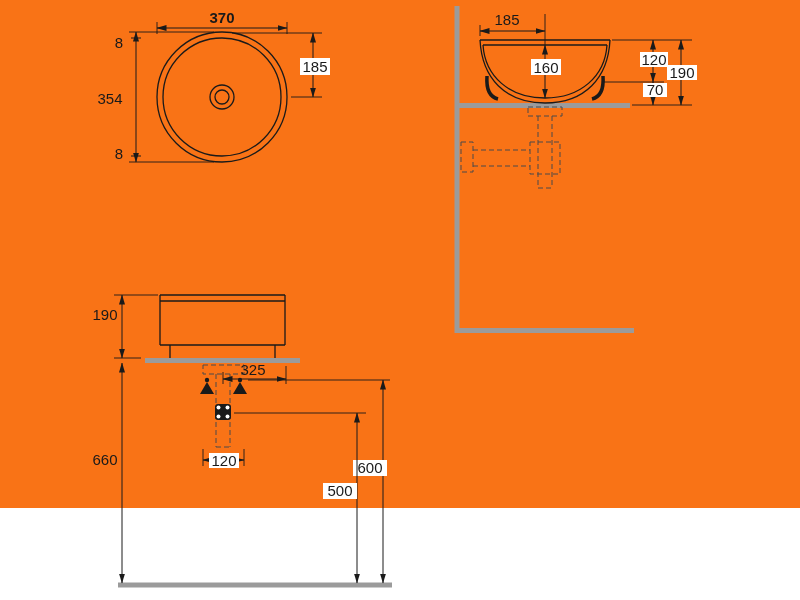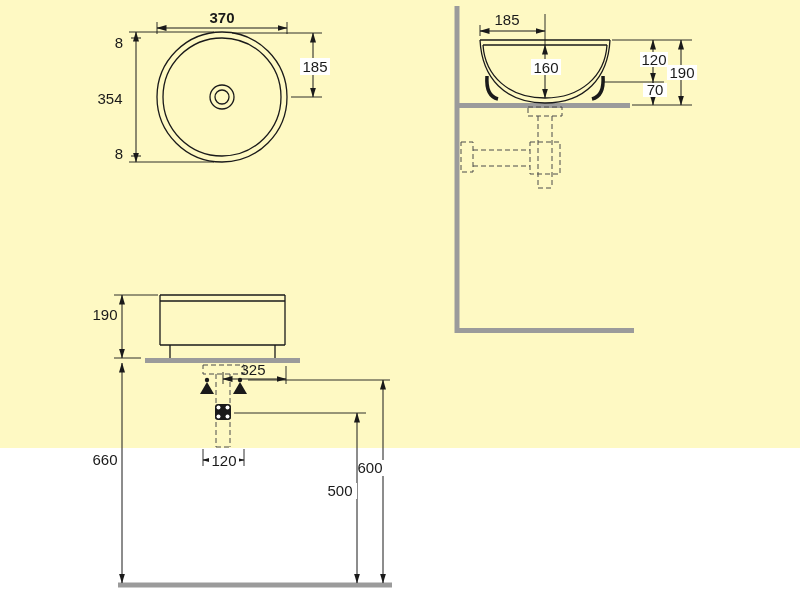--- a/index.html
+++ b/index.html
@@ -1,18 +1,18 @@
 <!DOCTYPE html>
 <html><head>
 <meta charset="utf-8">
 <style>
   *{margin:0;padding:0;box-sizing:border-box}
   html,body{background:#fff}
   body{width:800px;height:600px;font-family:"Liberation Sans",sans-serif;overflow:hidden}
-  .stage{position:relative;width:800px;height:448px;background:#fef9c3}
+  .stage{position:relative;width:800px;height:508px;background:#f97316}
   svg{display:block}
   .ln{stroke:#1a1a1a;stroke-width:1.3;fill:none}
   .thin{stroke:#1a1a1a;stroke-width:0.9;fill:none}
   .dim{stroke:#1a1a1a;stroke-width:1;fill:none}
   .dash{stroke:#4a4a4a;stroke-width:1;fill:none;stroke-dasharray:5 3}
   .gray{stroke:#9b9b9b;stroke-width:5;fill:none}
   .lbl{font-family:"Liberation Sans",sans-serif;font-size:15px;fill:#1a1a1a;text-anchor:middle}
   .b{font-weight:bold}
   .bg{fill:#ffffff;stroke:none}
   .blk{fill:#1a1a1a;stroke:none}

